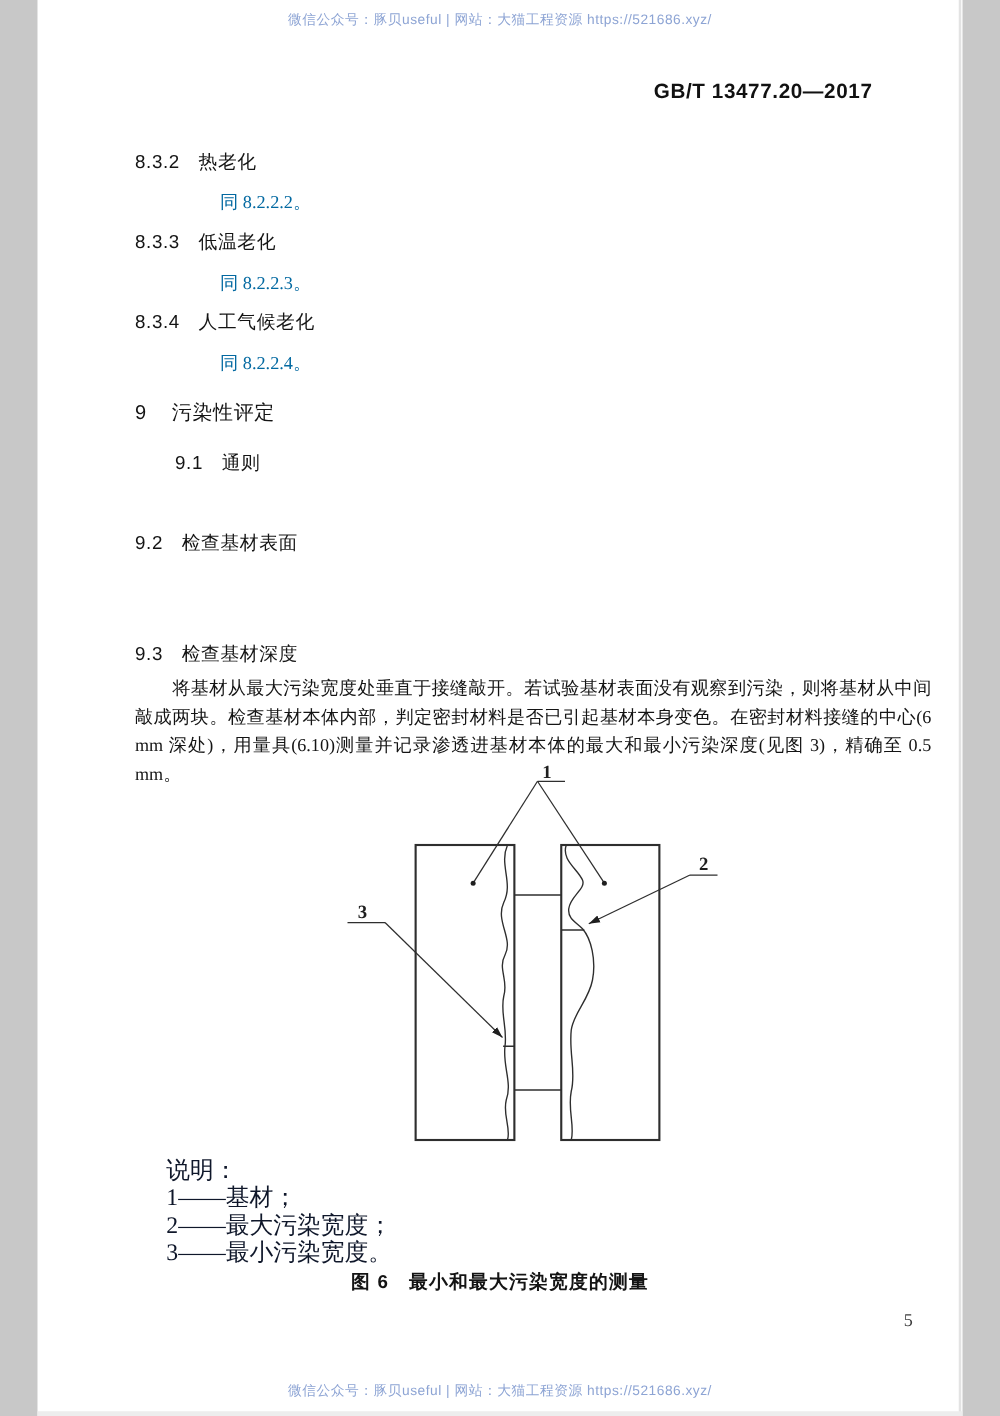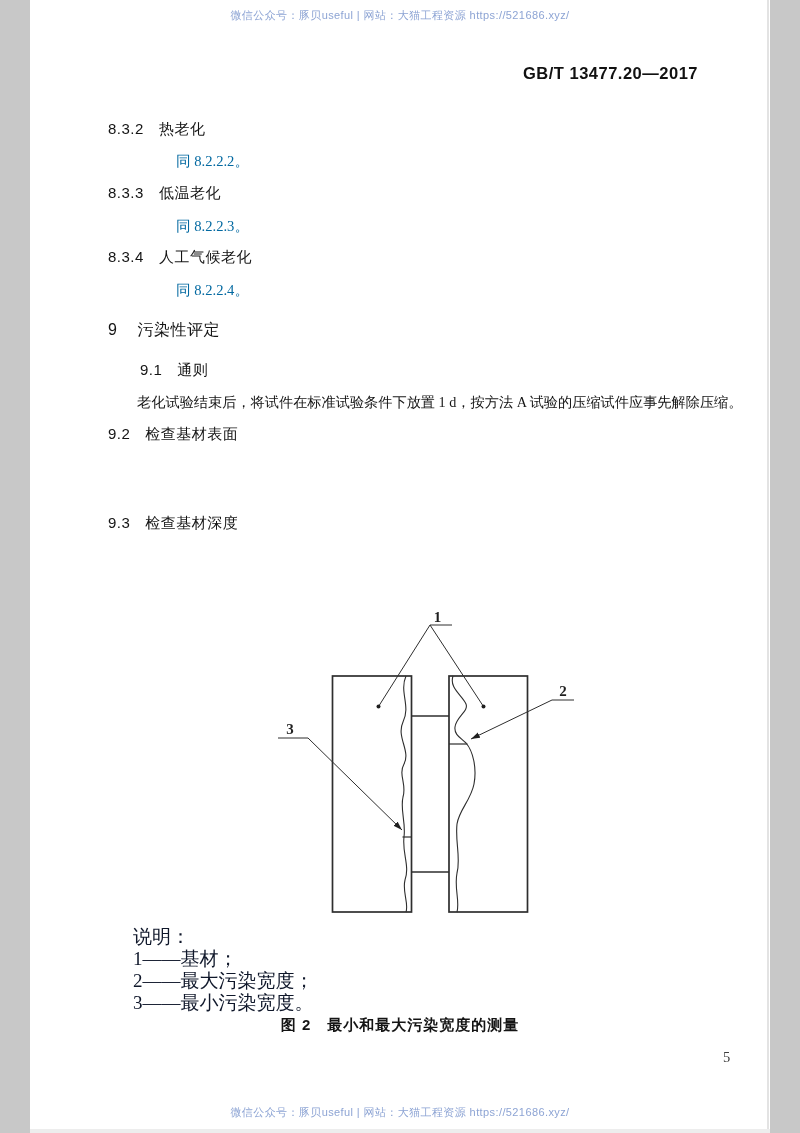--- a/index.html
+++ b/index.html
@@ -76,29 +76,29 @@
   </div>
   <div class="ref-line" style="top:281px;">同 8.2.2.4。</div>
 
   <div class="h-sec h-chapter" style="top:320px;text-align:right;">
     <span class="h-num">9</span><span>污染性评定</span>
   </div>
 
   <div class="h-sec" style="top:361px;margin-left:32px;">
     <span class="h-num">9.1</span><span>通则</span>
   </div>
-  <div class="body-para one-line" style="top:391px;">老化试验结束后，将试件在标准试验条件下放置 1 d，按方法 A 试验的压缩试件应事先解除压缩。</div>
 
   <div class="h-sec" style="top:425px;">
     <span class="h-num">9.2</span><span>检查基材表面</span>
   </div>
 
   <div class="h-sec" style="top:514px;">
     <span class="h-num">9.3</span><span>检查基材深度</span>
   </div>
+  <div class="body-para" style="top:540px;">将基材从最大污染宽度处垂直于接缝敲开。若试验基材表面没有观察到污染，则将基材从中间敲成两块。检查基材本体内部，判定密封材料是否已引起基材本身变色。在密封材料接缝的中心(6 mm 深处)，用量具(6.10)测量并记录渗透进基材本体的最大和最小污染深度(见图 3)，精确至 0.5 mm。</div>
 
   <div class="fig-wrap">
     <svg viewBox="0 0 340 310" width="340" height="310">
       <defs>
         <marker id="arrow" markerWidth="10" markerHeight="8" refX="9" refY="3.5" orient="auto" markerUnits="userSpaceOnUse">
           <path d="M0,0.6 L9,3.5 L0,6.4 Z" fill="#1f1f1f"></path>
         </marker>
       </defs>
       <g fill="none" stroke="#2e2e2e">
 
@@ -134,21 +134,21 @@
     </svg>
   </div>
 
   <div class="legend">
     <div>说明：</div>
     <div>1——基材；</div>
     <div>2——最大污染宽度；</div>
     <div>3——最小污染宽度。</div>
   </div>
 
-  <div class="fig-caption">图 2　最小和最大污染宽度的测量</div>
+  <div class="fig-caption">图 6　最小和最大污染宽度的测量</div>
 
   <div class="page-num">5</div>
 
   <div class="wm" style="top:1105px;">微信公众号：豚贝useful | 网站：大猫工程资源 https://521686.xyz/</div>
 
   <div class="edge-right"></div>
   <div class="edge-bottom"></div>
 </div>
 
 </body></html>

